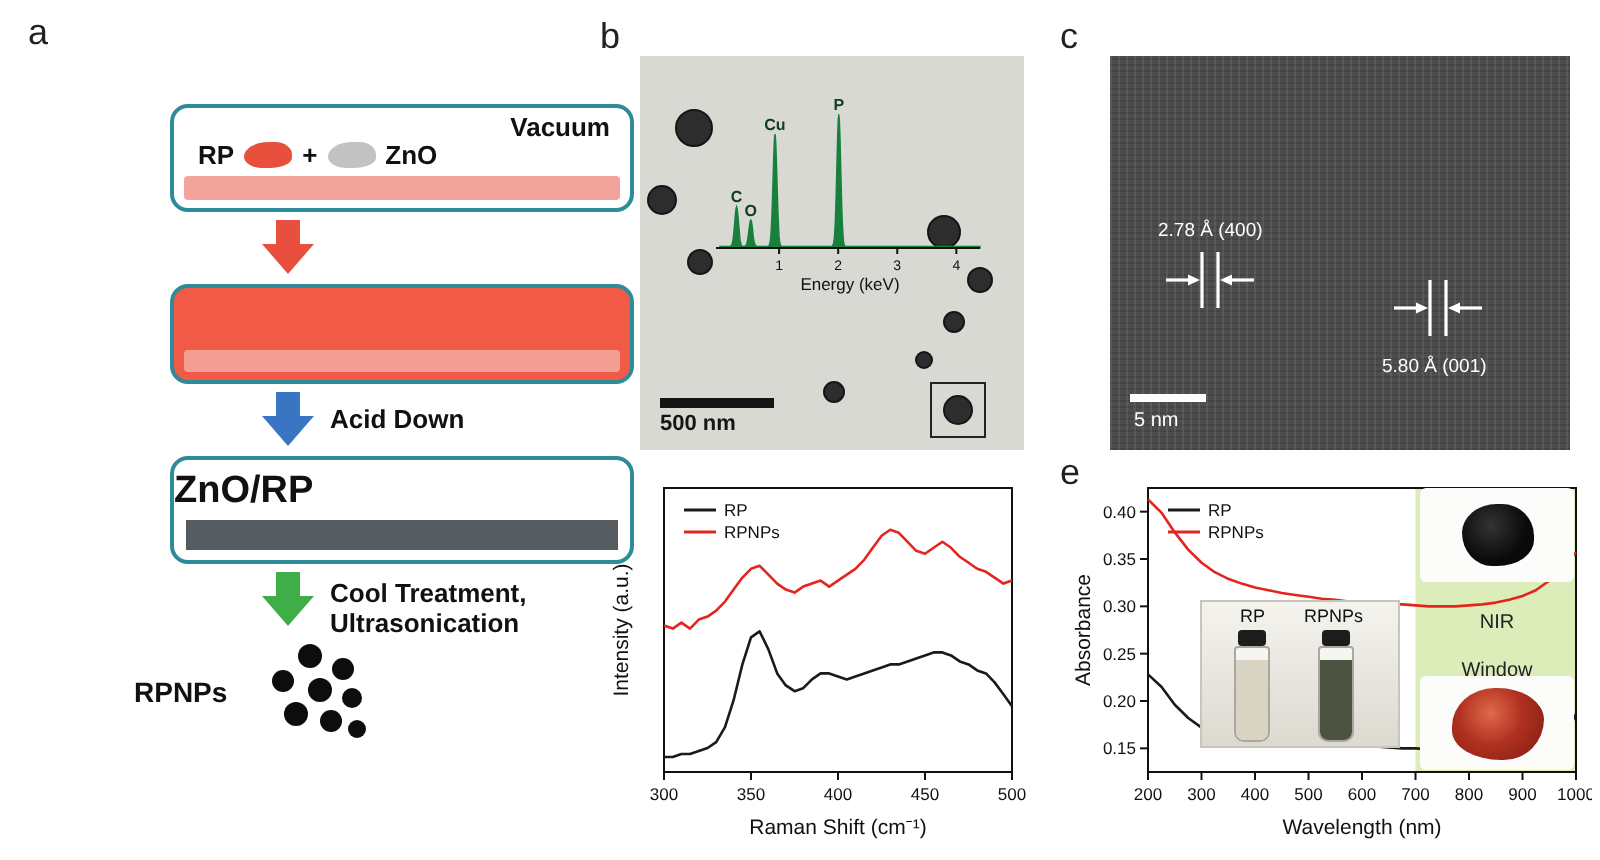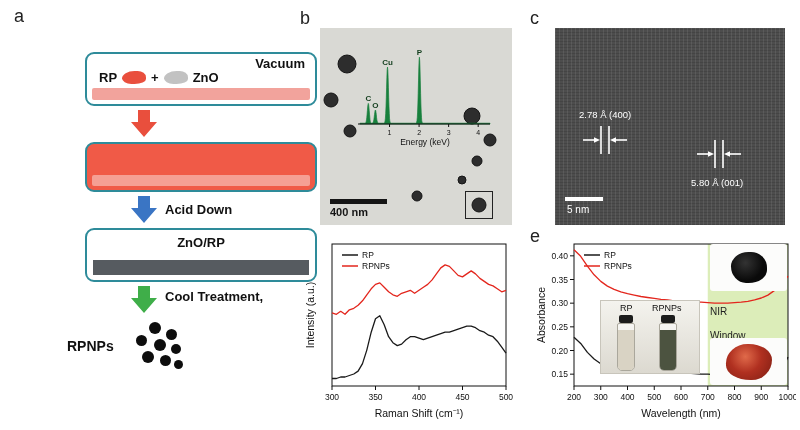--- a/index.html
+++ b/index.html
@@ -15,21 +15,21 @@
   #box3{top:228px;height:54px;}
   .vacuum-label{position:absolute;right:10px;top:2px;font-size:13px;font-weight:bold;}
   .mix-row{position:absolute;left:12px;top:16px;display:flex;align-items:center;gap:5px;font-size:13px;font-weight:bold;}
   .blob{display:inline-block;width:24px;height:13px;border-radius:60% 40% 55% 45%/65% 55% 45% 50%;}
   .blob-red{background:#e94f3d;}
   .blob-gray{background:#c2c2c2;}
   .pink-bar{position:absolute;left:5px;right:5px;bottom:4px;height:12px;background:#f2a39c;border-radius:2px;}
   .hot-bar{position:absolute;left:5px;right:5px;bottom:4px;height:11px;background:#f59f94;border-radius:2px;}
   .flow-arrow{position:absolute;left:82px;}
   .step-label{position:absolute;left:118px;font-size:13px;font-weight:bold;}
-  .znorp-label{text-align:center;margin-top:5px;font-size:13px;font-weight:bold;}
+  .znorp-label{text-align:left;margin-top:5px;font-size:19px;font-weight:bold;}
   .dark-bar{position:absolute;left:6px;right:6px;bottom:5px;height:15px;background:#565b60;}
   .rpnps-label{position:absolute;left:20px;top:338px;font-size:14px;font-weight:bold;}
   #dots{position:absolute;left:86px;top:320px;width:56px;height:56px;}
   .dot{position:absolute;background:#0d0d0d;border-radius:50%;}
   
   #tem{position:absolute;left:320px;top:28px;width:192px;height:197px;background:#d9d9d4;overflow:hidden;}
   #tem-particles{position:absolute;left:0;top:0;}
   #eds-svg{position:absolute;left:24px;top:8px;}
   .tem-scalebar{position:absolute;left:10px;top:171px;width:57px;height:5px;background:#151515;}
   .tem-scaletext{position:absolute;left:10px;top:178px;font-size:11px;font-weight:bold;color:#151515;}
@@ -43,21 +43,21 @@
   .wtext{fill:#fff;font-size:9.5px;}
   
   #chart-d{position:absolute;left:304px;top:238px;}
   #chart-e{position:absolute;left:536px;top:238px;}
   
   .powder{position:absolute;left:710px;width:77px;height:47px;background:#fcfcfb;border-radius:3px;display:flex;align-items:center;justify-content:center;}
   #powder-black{top:244px;}
   #powder-red{top:338px;}
   .pb-blob{width:36px;height:31px;background:radial-gradient(circle at 40% 35%,#333 0%,#0a0a0a 60%);border-radius:52% 48% 55% 45%/50% 55% 45% 58%;}
   .pr-blob{width:46px;height:36px;background:radial-gradient(circle at 42% 35%,#e06a4a 0%,#b03020 45%,#7c1d12 100%);border-radius:48% 52% 45% 55%/55% 45% 58% 42%;}
-  .nir{position:absolute;left:710px;width:77px;text-align:left;font-size:10px;color:#222;}
+  .nir{position:absolute;left:710px;width:77px;text-align:center;font-size:10px;color:#222;}
   #nir1{top:306px;}
   #nir2{top:330px;}
   #vial-photo{position:absolute;left:600px;top:300px;width:100px;height:74px;background:linear-gradient(#f4f3ee,#dcd9d0);border:1px solid #c8c5bb;}
   .vial-label{position:absolute;top:2px;font-size:9px;color:#111;}
   .vial{position:absolute;top:14px;width:22px;}
   .vial-cap{width:14px;height:8px;margin:0 auto;background:#1c1c1c;border-radius:2px;}
   .vial-body{width:18px;height:48px;margin:0 auto;border:1px solid #aaa79c;background:rgba(255,255,255,0.5);border-radius:2px 2px 5px 5px;position:relative;overflow:hidden;}
   .vial-liquid{position:absolute;left:0;right:0;bottom:0;height:40px;}
 </style>
 </head>
@@ -100,20 +100,21 @@
 
     <div class="pa-box" id="box3">
       <div class="znorp-label">ZnO/RP</div>
       <div class="dark-bar"></div>
     </div>
 
     <svg class="flow-arrow" style="top:286px" width="30" height="28" viewBox="0 0 30 28">
       <path d="M9 0 L21 0 L21 12 L28 12 L15 27 L2 12 L9 12 Z" fill="#3fae49"></path>
     </svg>
     <div class="step-label" style="top:289px">Cool Treatment,</div>
+    <div class="step-label" style="top:304px">Ultrasonication</div>
 
     <div class="rpnps-label">RPNPs</div>
     <div id="dots">
       <div class="dot" style="left:16px;top:2px;width:12px;height:12px"></div>
       <div class="dot" style="left:33px;top:9px;width:11px;height:11px"></div>
       <div class="dot" style="left:3px;top:15px;width:11px;height:11px"></div>
       <div class="dot" style="left:21px;top:19px;width:12px;height:12px"></div>
       <div class="dot" style="left:38px;top:24px;width:10px;height:10px"></div>
       <div class="dot" style="left:9px;top:31px;width:12px;height:12px"></div>
       <div class="dot" style="left:27px;top:35px;width:11px;height:11px"></div>
@@ -144,21 +145,21 @@
         <text x="104.63636363636363" y="99" text-anchor="middle" font-size="7" fill="#111">3</text>
         <line x1="134.1818181818182" y1="88" x2="134.1818181818182" y2="91" stroke="#111" stroke-width="1"></line>
         <text x="134.1818181818182" y="99" text-anchor="middle" font-size="7" fill="#111">4</text>
         <text x="81" y="109" text-anchor="middle" font-size="8.5" fill="#111">Energy (keV)</text>
         <text x="24.272727272727273" y="65.2" text-anchor="middle" font-size="8" fill="#123d1d" font-weight="bold">C</text>
         <text x="31.363636363636363" y="71.8" text-anchor="middle" font-size="8" fill="#123d1d" font-weight="bold">O</text>
         <text x="43.47727272727273" y="28.9" text-anchor="middle" font-size="8" fill="#123d1d" font-weight="bold">Cu</text>
         <text x="75.38636363636363" y="19" text-anchor="middle" font-size="8" fill="#123d1d" font-weight="bold">P</text>
       </svg>
     <div class="tem-scalebar"></div>
-    <div class="tem-scaletext">400 nm</div>
+    <div class="tem-scaletext">500 nm</div>
     <div class="tem-box"></div>
   </div>
 
   <div id="hrtem">
     <svg id="hrtem-ann" width="230" height="197">
       <text x="24" y="90" class="wtext">2.78 Å (400)</text>
       <line x1="46" y1="98" x2="46" y2="126" class="wline"></line>
       <line x1="54" y1="98" x2="54" y2="126" class="wline"></line>
       <line x1="28" y1="112" x2="40" y2="112" class="wline"></line>
       <polygon points="45,112 39,109.2 39,114.8" fill="#fff"></polygon>

